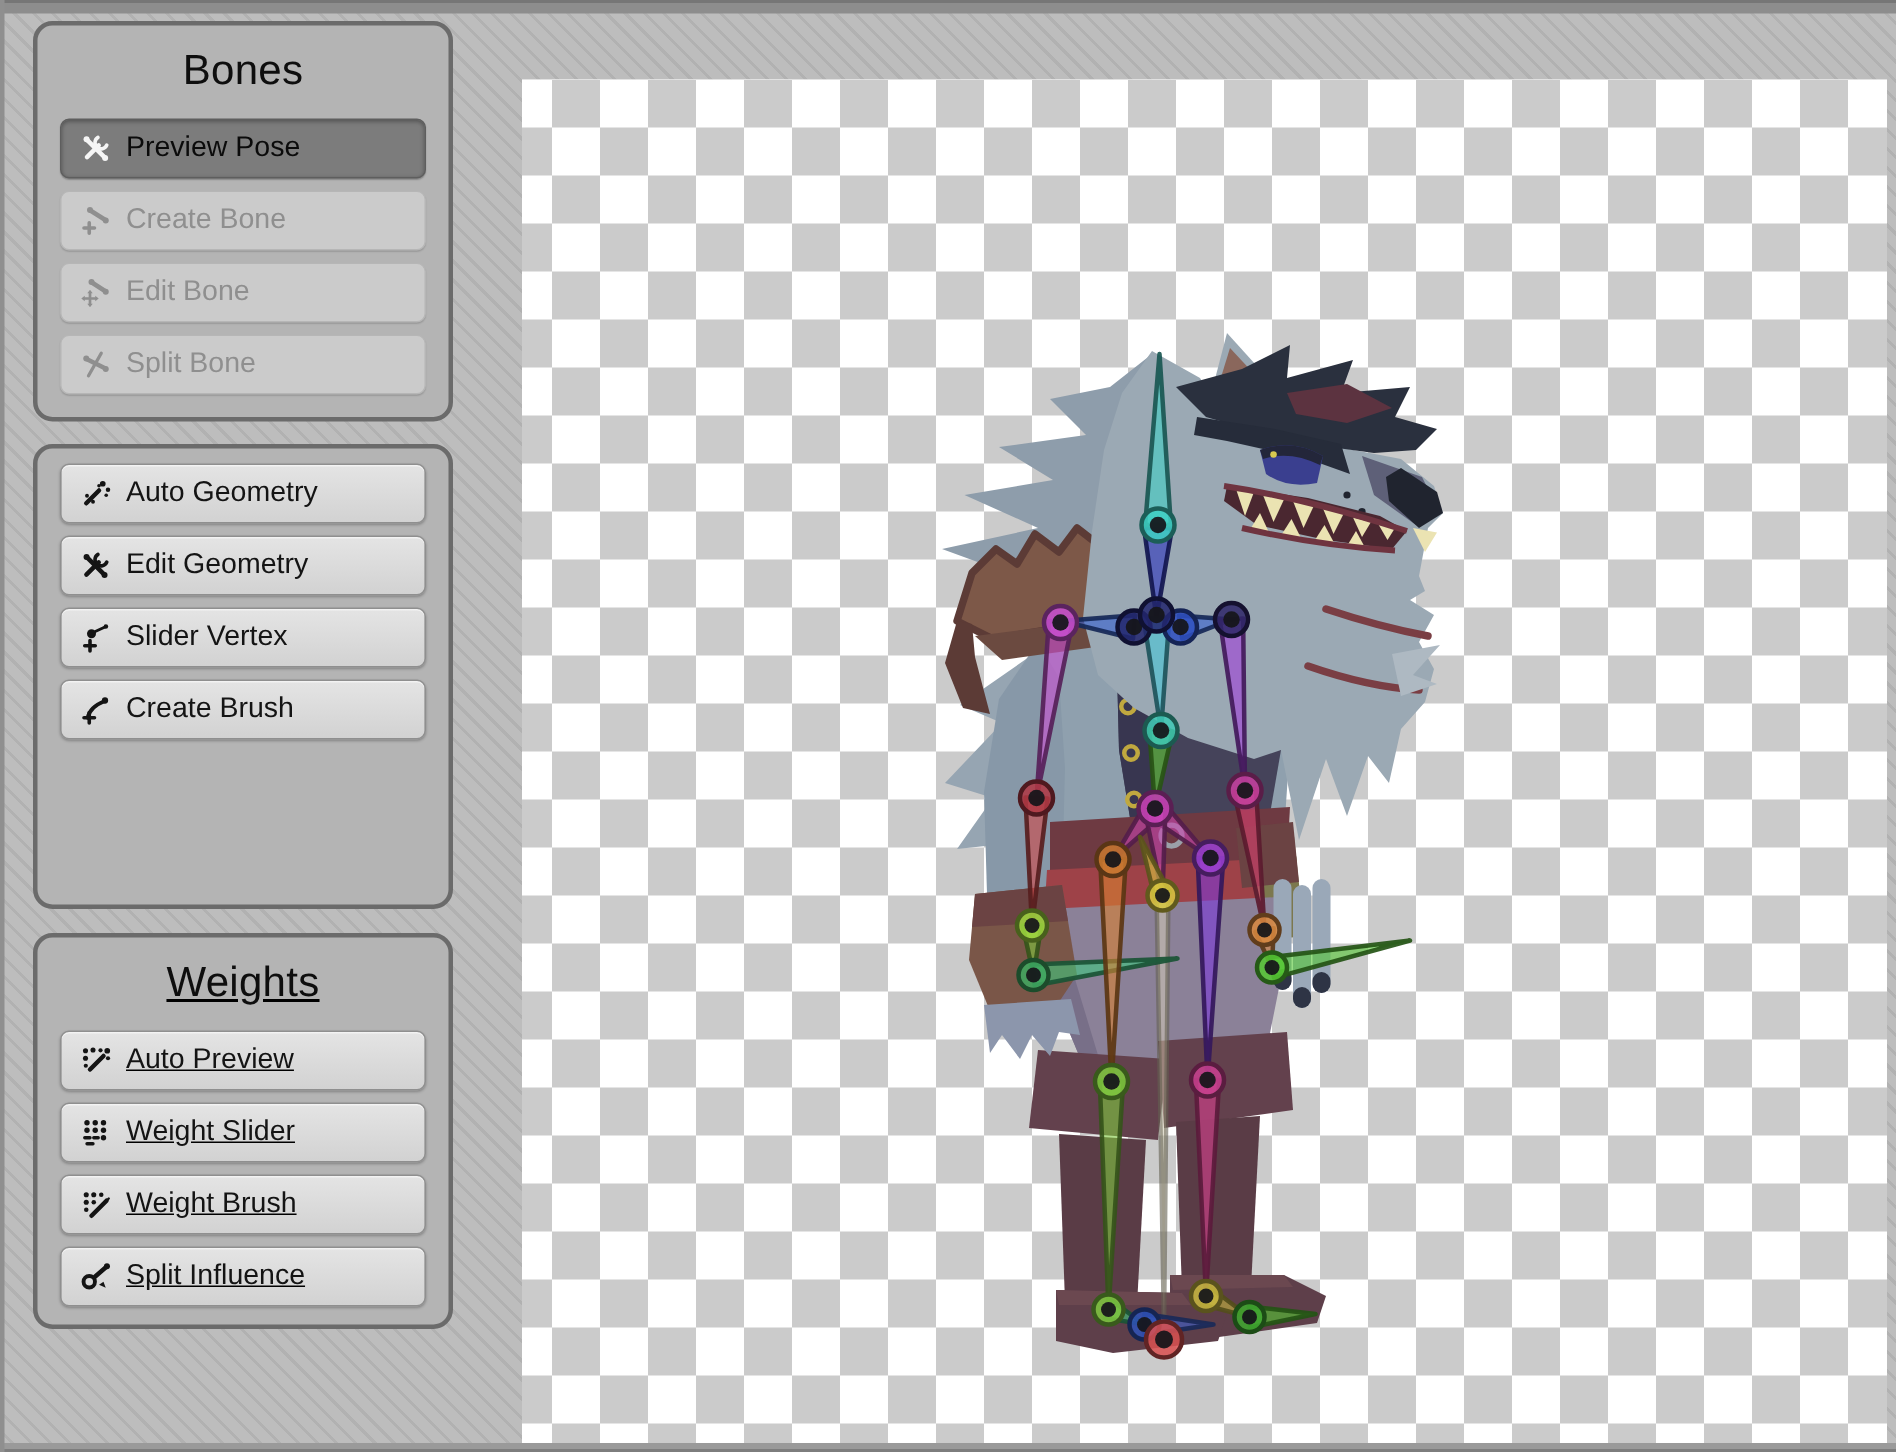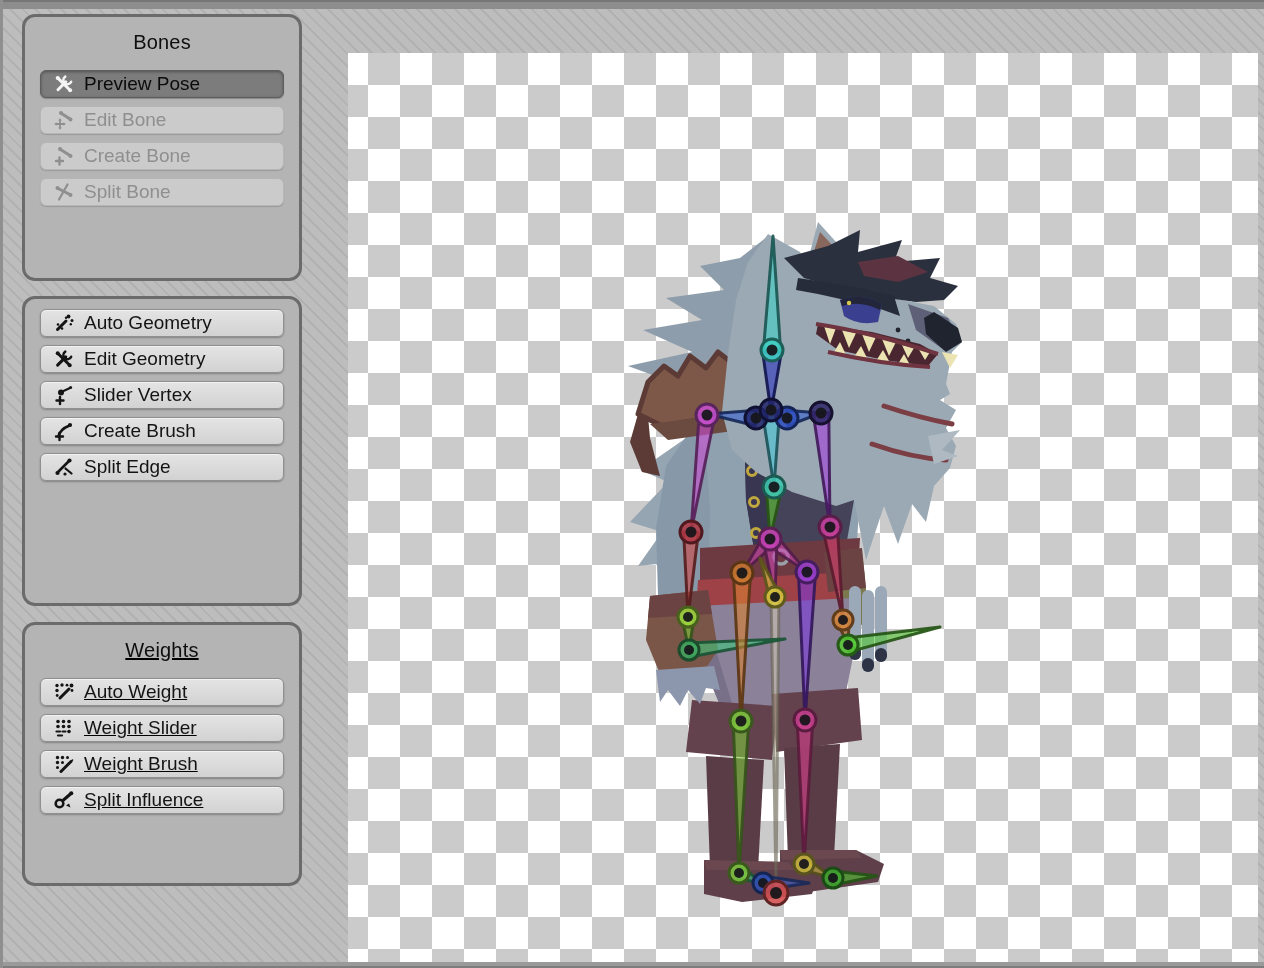--- a/index.html
+++ b/index.html
@@ -21,25 +21,25 @@
   .canvas svg{position:absolute;left:0;top:0;width:100%;height:100%;display:block;}
   .panel{
     position:absolute;left:22px;width:280px;box-sizing:border-box;
     background:#b4b4b4;border:3px solid #6b6b6b;border-radius:13px;
     padding:10px 15px 12px 15px;
   }
   .panel-bones{top:14px;height:267px;}
   .panel-geometry{top:296px;height:310px;}
   .panel-weights{top:622px;height:264px;text-decoration:underline;}
   .ptitle{
-    margin:4px 0 16px 0;text-align:center;font-size:20px;font-weight:400;
+    margin:4px 0 16px 0;text-align:center;font-size:28px;font-weight:400;
     color:#0e0e0e;letter-spacing:0.2px;
   }
   .tool{
-    display:flex;align-items:center;gap:7px;width:100%;height:28px;
+    display:flex;align-items:center;gap:7px;width:100%;height:40px;
     margin:0 0 8px 0;padding:0 10px;box-sizing:border-box;
     border:1px solid #8f8f8f;border-radius:6px;
     background:linear-gradient(#e4e4e4,#d2d2d2);
     box-shadow:0 1px 2px rgba(0,0,0,0.28), inset 0 1px 0 rgba(255,255,255,0.55);
     font-family:inherit;font-size:19px;color:#141414;cursor:pointer;text-align:left;
   }
   .tool:last-child{margin-bottom:0;}
   .tool .ticon{width:26px;height:22px;display:flex;align-items:center;justify-content:center;flex:0 0 auto;}
   .tool .ticon svg{width:22px;height:22px;display:block;}
   .tool .tlabel{white-space:nowrap;}
@@ -306,46 +306,46 @@
               <circle cx="17.1" cy="17.3" r="2"></circle>
             </g>
           </svg>
         </span>
       <span class="tlabel">Preview Pose</span>
     </button>
     <button class="tool is-disabled">
       <span class="ticon">
           <svg viewBox="0 0 22 22">
             <g fill="none" stroke="currentColor" stroke-linecap="round">
+              <path d="M7.5 4.5L17 10.5" stroke-width="3"></path>
+              <path d="M6.5 12.5v7M3 16h7" stroke-width="2.4"></path>
+            </g>
+            <g fill="currentColor">
+              <circle cx="7" cy="4" r="2"></circle>
+              <circle cx="17.5" cy="11" r="2"></circle>
+            </g>
+          </svg>
+        </span>
+      <span class="tlabel">Create Bone</span>
+    </button>
+    <button class="tool is-disabled">
+      <span class="ticon">
+          <svg viewBox="0 0 22 22">
+            <g fill="none" stroke="currentColor" stroke-linecap="round">
               <path d="M8.5 4.5L17 10" stroke-width="3"></path>
               <path d="M7 11.5v7M3.5 15h7" stroke-width="1.8"></path>
             </g>
             <g fill="currentColor">
               <circle cx="8" cy="4" r="2"></circle>
               <circle cx="17.5" cy="10.5" r="2"></circle>
               <path d="M7 9.2l-1.8 2.3h3.6zM7 20.8l-1.8-2.3h3.6zM1.2 15l2.3-1.8v3.6zM12.8 15l-2.3-1.8v3.6z"></path>
             </g>
           </svg>
         </span>
       <span class="tlabel">Edit Bone</span>
-    </button>
-    <button class="tool is-disabled">
-      <span class="ticon">
-          <svg viewBox="0 0 22 22">
-            <g fill="none" stroke="currentColor" stroke-linecap="round">
-              <path d="M7.5 4.5L17 10.5" stroke-width="3"></path>
-              <path d="M6.5 12.5v7M3 16h7" stroke-width="2.4"></path>
-            </g>
-            <g fill="currentColor">
-              <circle cx="7" cy="4" r="2"></circle>
-              <circle cx="17.5" cy="11" r="2"></circle>
-            </g>
-          </svg>
-        </span>
-      <span class="tlabel">Create Bone</span>
     </button>
     <button class="tool is-disabled">
       <span class="ticon">
           <svg viewBox="0 0 22 22">
             <g fill="none" stroke="currentColor" stroke-linecap="round">
               <path d="M5 7.5L17 13.5" stroke-width="3"></path>
               <path d="M14.5 3.5L6 18.5" stroke-width="2.2"></path>
             </g>
             <g fill="currentColor">
               <circle cx="4.5" cy="7" r="2"></circle>
@@ -411,57 +411,41 @@
             <g fill="none" stroke="currentColor" stroke-linecap="round">
               <path d="M5.5 16.5C6.5 11 11.5 7.5 16.5 5.5" stroke-width="2.6"></path>
               <path d="M6.5 13v7M3 16.5h7" stroke-width="2.4"></path>
             </g>
             <g fill="currentColor">
               <circle cx="17" cy="5" r="2.1"></circle>
             </g>
           </svg>
         </span>
       <span class="tlabel">Create Brush</span>
-    </button>
-    <button class="tool">
-      <span class="ticon">
-          <svg viewBox="0 0 22 22">
-            <g fill="none" stroke="currentColor" stroke-linecap="round">
-              <path d="M4.5 16.5L15.5 5.5" stroke-width="2.6"></path>
-              <path d="M12.5 12.5L18.5 17.5" stroke-width="2.2"></path>
-            </g>
-            <g fill="currentColor">
-              <circle cx="16.5" cy="4.5" r="2.1"></circle>
-              <circle cx="4.5" cy="17" r="2.1"></circle>
-              <circle cx="12" cy="18" r="1.6"></circle>
-            </g>
-          </svg>
-        </span>
-      <span class="tlabel">Split Edge</span>
     </button>
   </section>
 
   <section class="panel panel-weights">
     <h3 class="ptitle">Weights</h3>
     <button class="tool">
       <span class="ticon">
           <svg viewBox="0 0 22 22">
             <path d="M7 17L16 8" fill="none" stroke="currentColor" stroke-width="3" stroke-linecap="round"></path>
             <g fill="currentColor">
               <circle cx="4" cy="4.5" r="1.7"></circle>
               <circle cx="9" cy="4" r="1.7"></circle>
               <circle cx="4" cy="9.5" r="1.7"></circle>
               <circle cx="4.2" cy="14.5" r="1.4"></circle>
               <circle cx="14" cy="4.2" r="1.4"></circle>
               <circle cx="18.5" cy="4.5" r="1.9"></circle>
               <circle cx="19" cy="9.5" r="1.4"></circle>
             </g>
           </svg>
         </span>
-      <span class="tlabel">Auto Weight</span>
+      <span class="tlabel">Auto Preview</span>
     </button>
     <button class="tool">
       <span class="ticon">
           <svg viewBox="0 0 22 22">
             <g fill="currentColor">
               <circle cx="5" cy="4.5" r="1.8"></circle>
               <circle cx="10.5" cy="4.5" r="1.8"></circle>
               <circle cx="16" cy="4.5" r="1.8"></circle>
               <circle cx="5" cy="9.5" r="1.8"></circle>
               <circle cx="10.5" cy="9.5" r="1.8"></circle>

